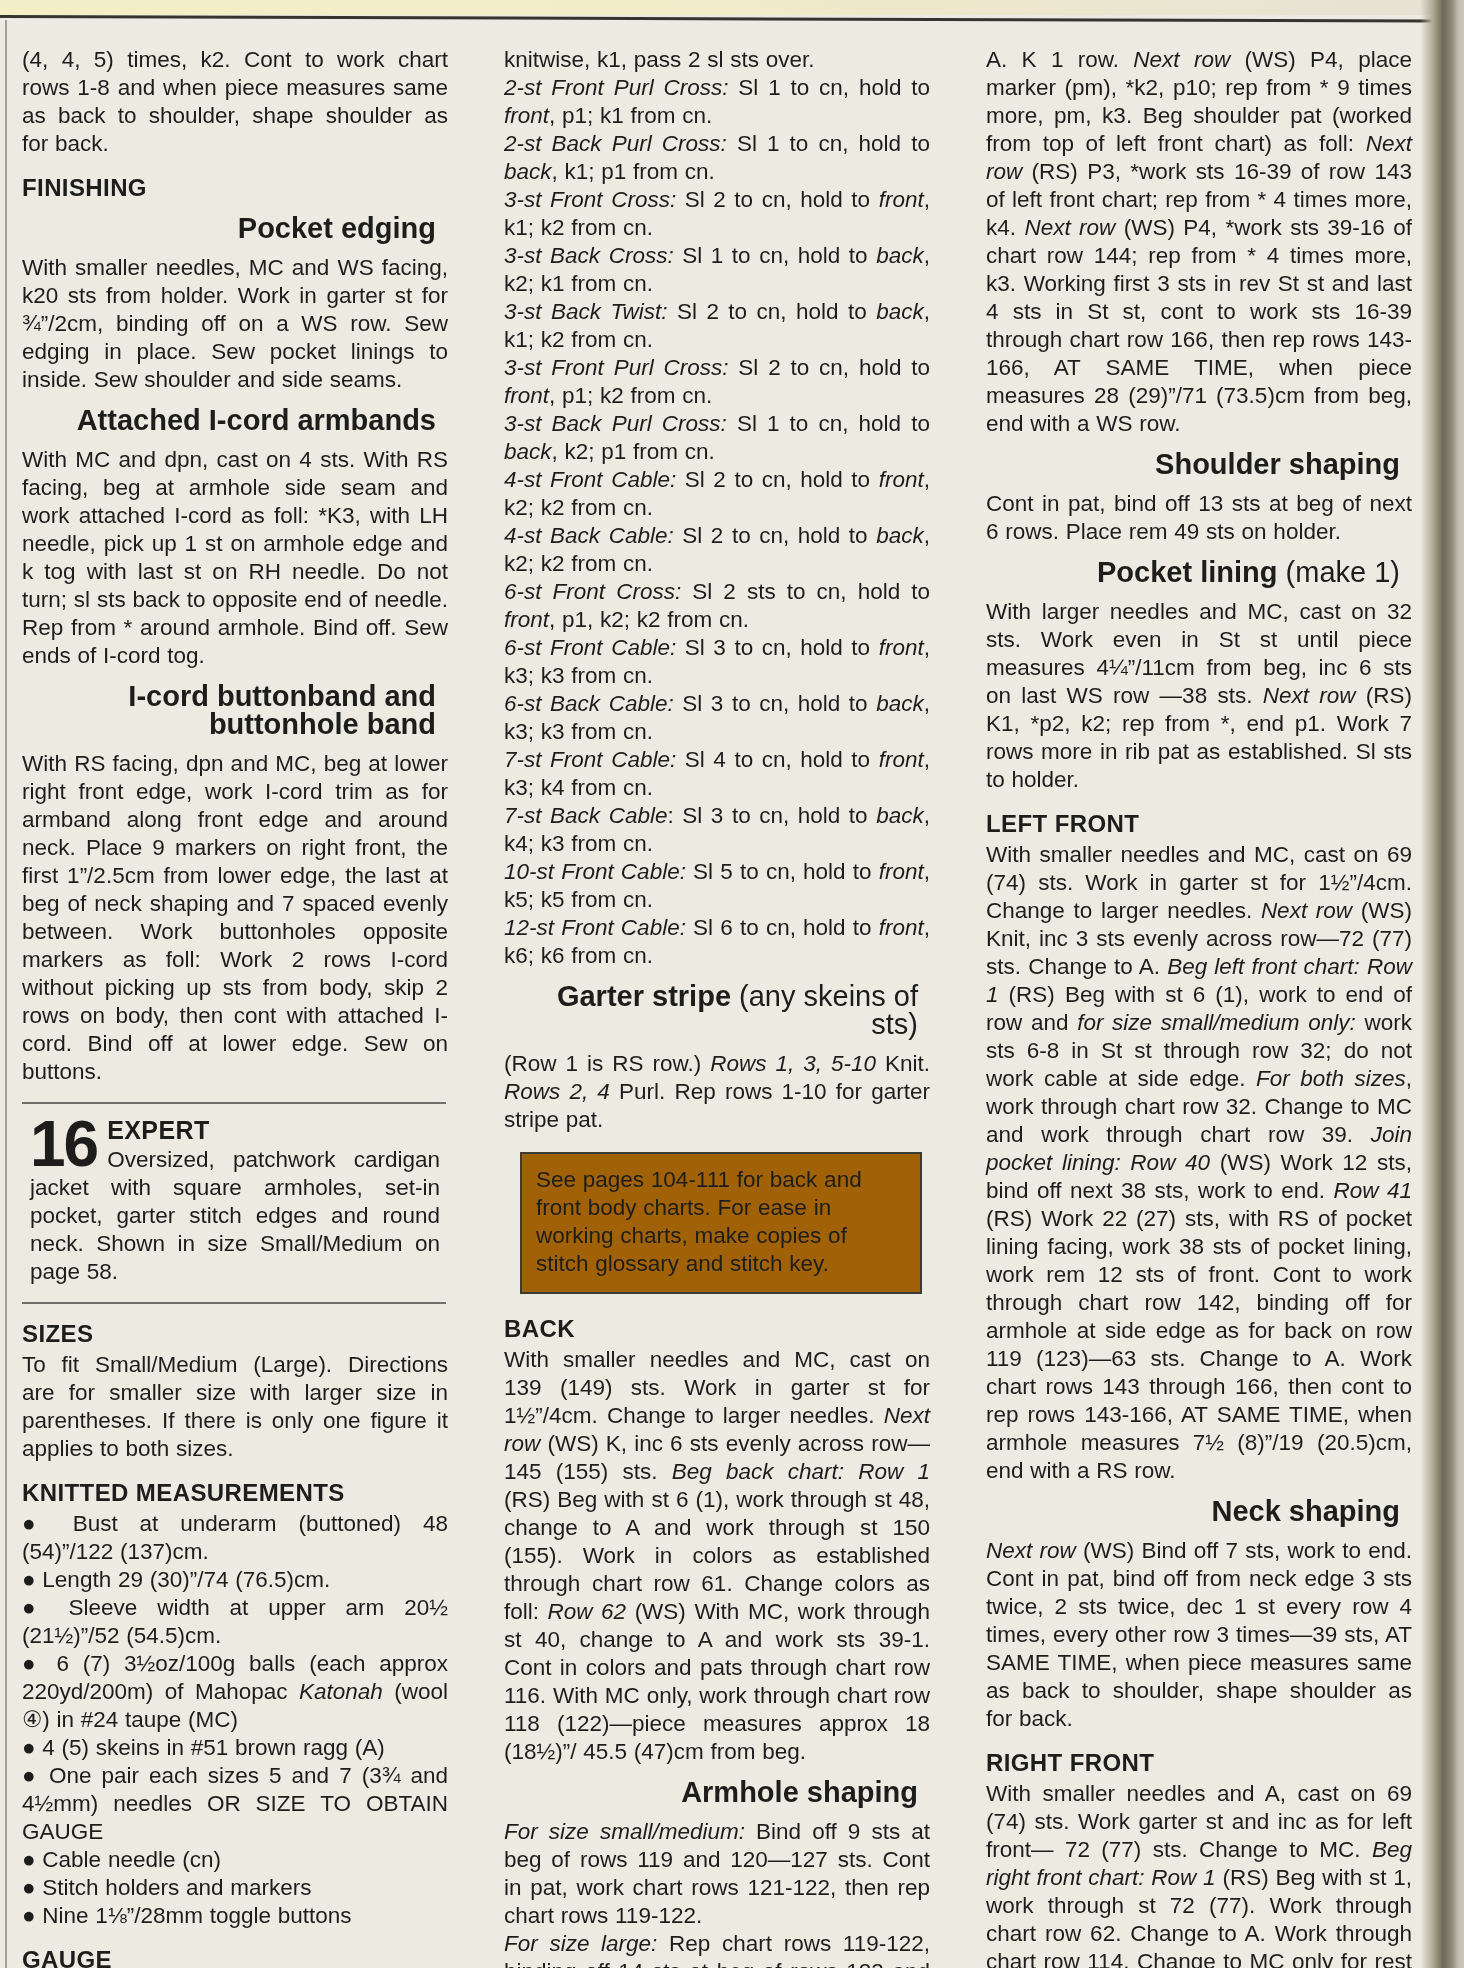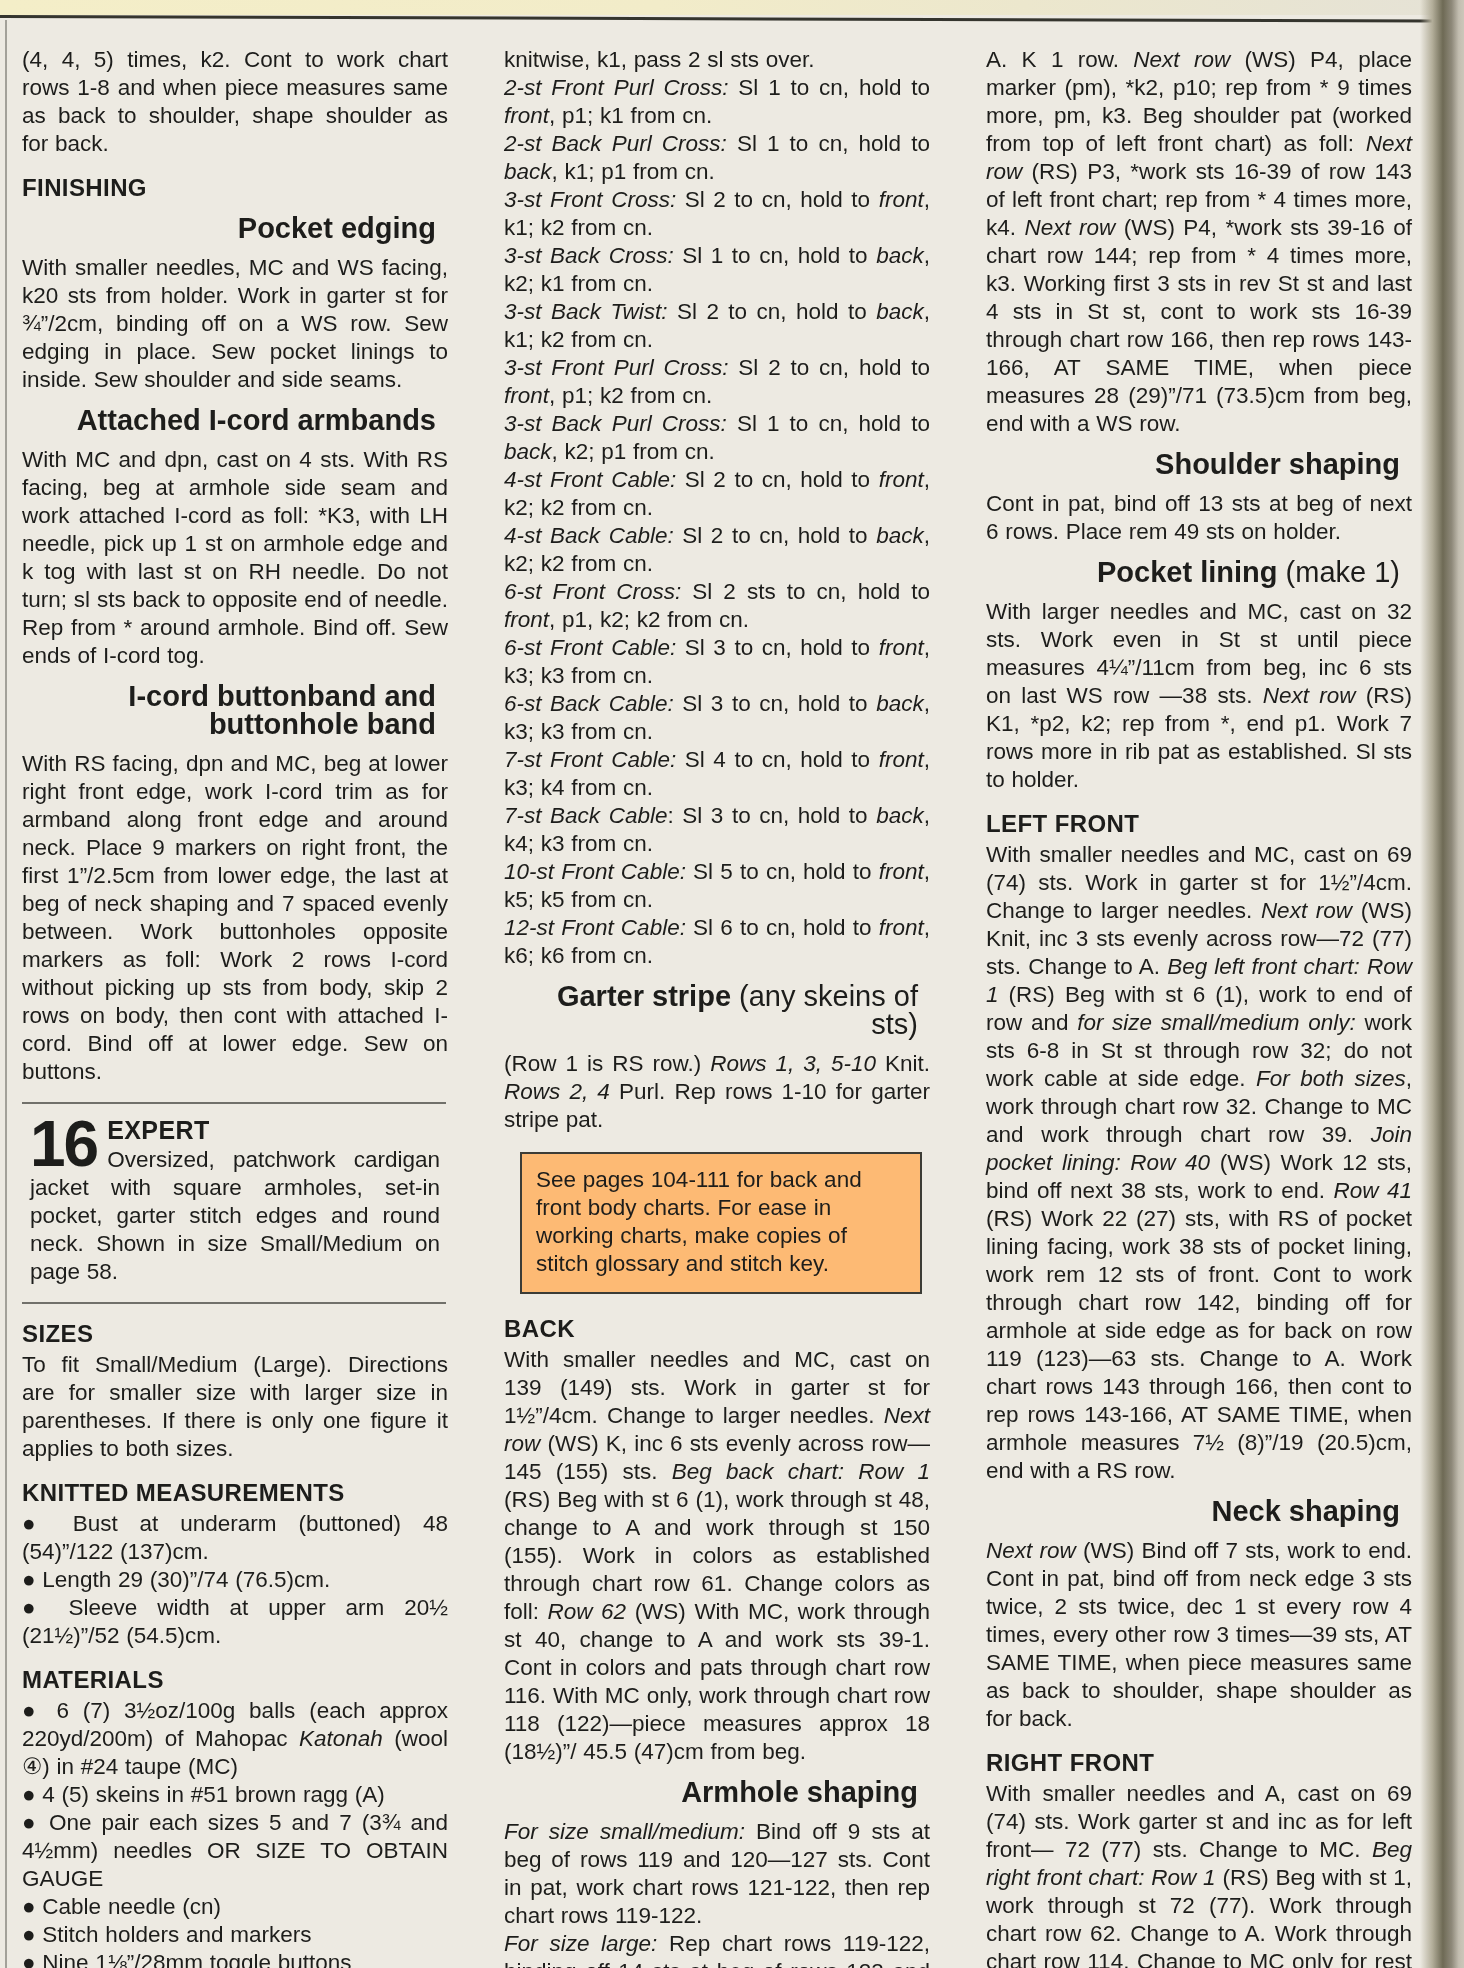--- a/index.html
+++ b/index.html
@@ -21,21 +21,21 @@
   .col > .h1:first-child{margin-top:0;}
   .h2{margin:12px;font-size:29px;line-height:28px;font-weight:700;text-align:right;}
   .rb{font-weight:700;}
   .ri{font-style:italic;}
   .rbi{font-weight:400;font-style:italic;}
   .rn{font-weight:400;}
   hr.rule{border:none;border-top:2px solid #71706a;margin:16px 2px 12px 0;}
   p.feature-p{margin:2px 8px 0;}
   .feat-num{float:left;font-size:64px;line-height:50px;height:54px;font-weight:700;margin:3px 10px 0 0;letter-spacing:-2px;}
   .feat-title{font-size:25px;letter-spacing:.4px;}
-  .box{border:2px solid #3c3c36;margin:18px 8px 20px 16px;padding:12px 14px 14px;background:#fdba74;}
+  .box{border:2px solid #3c3c36;margin:18px 8px 20px 16px;padding:12px 14px 14px;background:#a16207;}
   .box p.para{text-align:left;}
   .bullet-glyph{display:inline;}
 </style>
 </head>
 <body>
 
 <div class="page">
   <div class="topstrip"></div>
   <div class="topline"></div>
   <div class="leftline"></div>
@@ -51,21 +51,20 @@
         <p class="para">With RS facing, dpn and MC, beg at lower right front edge, work I-cord trim as for armband along front edge and around neck. Place 9 markers on right front, the first 1”/2.5cm from lower edge, the last at beg of neck shaping and 7 spaced evenly between. Work buttonholes opposite markers as foll: Work 2 rows I-cord without picking up sts from body, skip 2 rows on body, then cont with attached I-cord. Bind off at lower edge. Sew on buttons.</p>
         <hr class="rule">
         <p class="para feature-p"><span class="feat-num">16</span><span class="rb feat-title">EXPERT</span><br>Oversized, patchwork cardigan jacket with square armholes, set-in pocket, garter stitch edges and round neck. Shown in size Small/Medium on page 58.</p>
         <hr class="rule">
         <div class="h1">SIZES</div>
         <p class="para">To fit Small/Medium (Large). Directions are for smaller size with larger size in parentheses. If there is only one figure it applies to both sizes.</p>
         <div class="h1">KNITTED MEASUREMENTS</div>
         <p class="para"><span class="bullet-glyph">● </span>Bust at underarm (buttoned) 48 (54)”/122 (137)cm.</p>
         <p class="para"><span class="bullet-glyph">● </span>Length 29 (30)”/74 (76.5)cm.</p>
         <p class="para"><span class="bullet-glyph">● </span>Sleeve width at upper arm 20½ (21½)”/52 (54.5)cm.</p>
-        <div class="h1">MATERIALS</div>
         <p class="para"><span class="bullet-glyph">● </span>6 (7) 3½oz/100g balls (each approx 220yd/200m) of Mahopac <span class="ri">Katonah</span> (wool ④) in #24 taupe (MC)</p>
         <p class="para"><span class="bullet-glyph">● </span>4 (5) skeins in #51 brown ragg (A)</p>
         <p class="para"><span class="bullet-glyph">● </span>One pair each sizes 5 and 7 (3¾ and 4½mm) needles OR SIZE TO OBTAIN GAUGE</p>
         <p class="para"><span class="bullet-glyph">● </span>Cable needle (cn)</p>
         <p class="para"><span class="bullet-glyph">● </span>Stitch holders and markers</p>
         <p class="para"><span class="bullet-glyph">● </span>Nine 1⅛”/28mm toggle buttons</p>
         <div class="h1">GAUGE</div>
         <p class="para">20 sts and 24 rows to 4”/10cm over St st using size 7 (4½mm) needles. TO SAVE TIME, TAKE TIME TO CHECK GAUGE.</p>
       </div>
       <div class="col">

